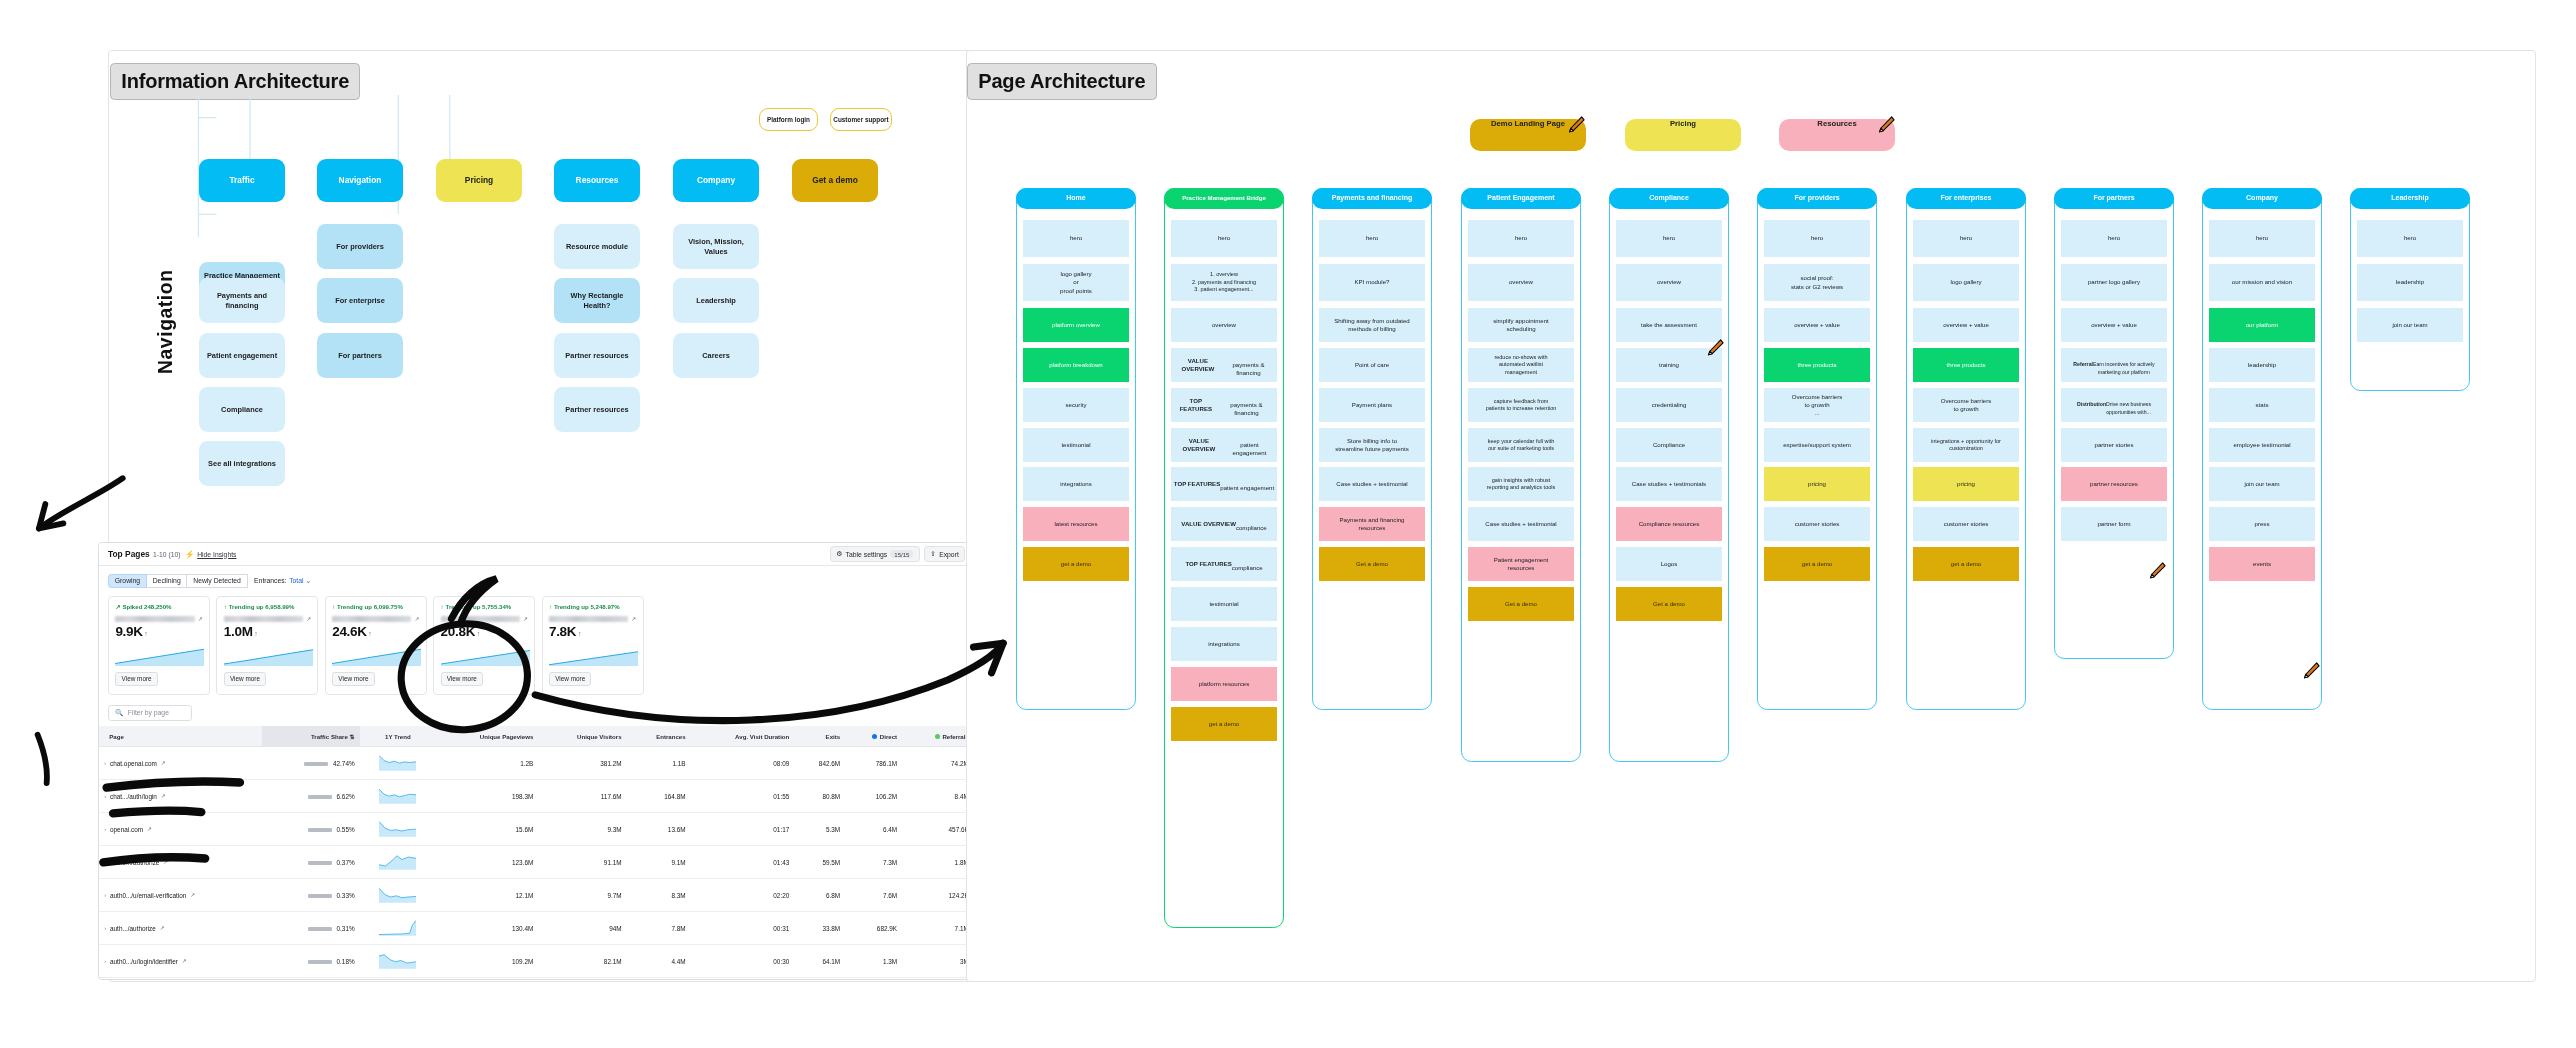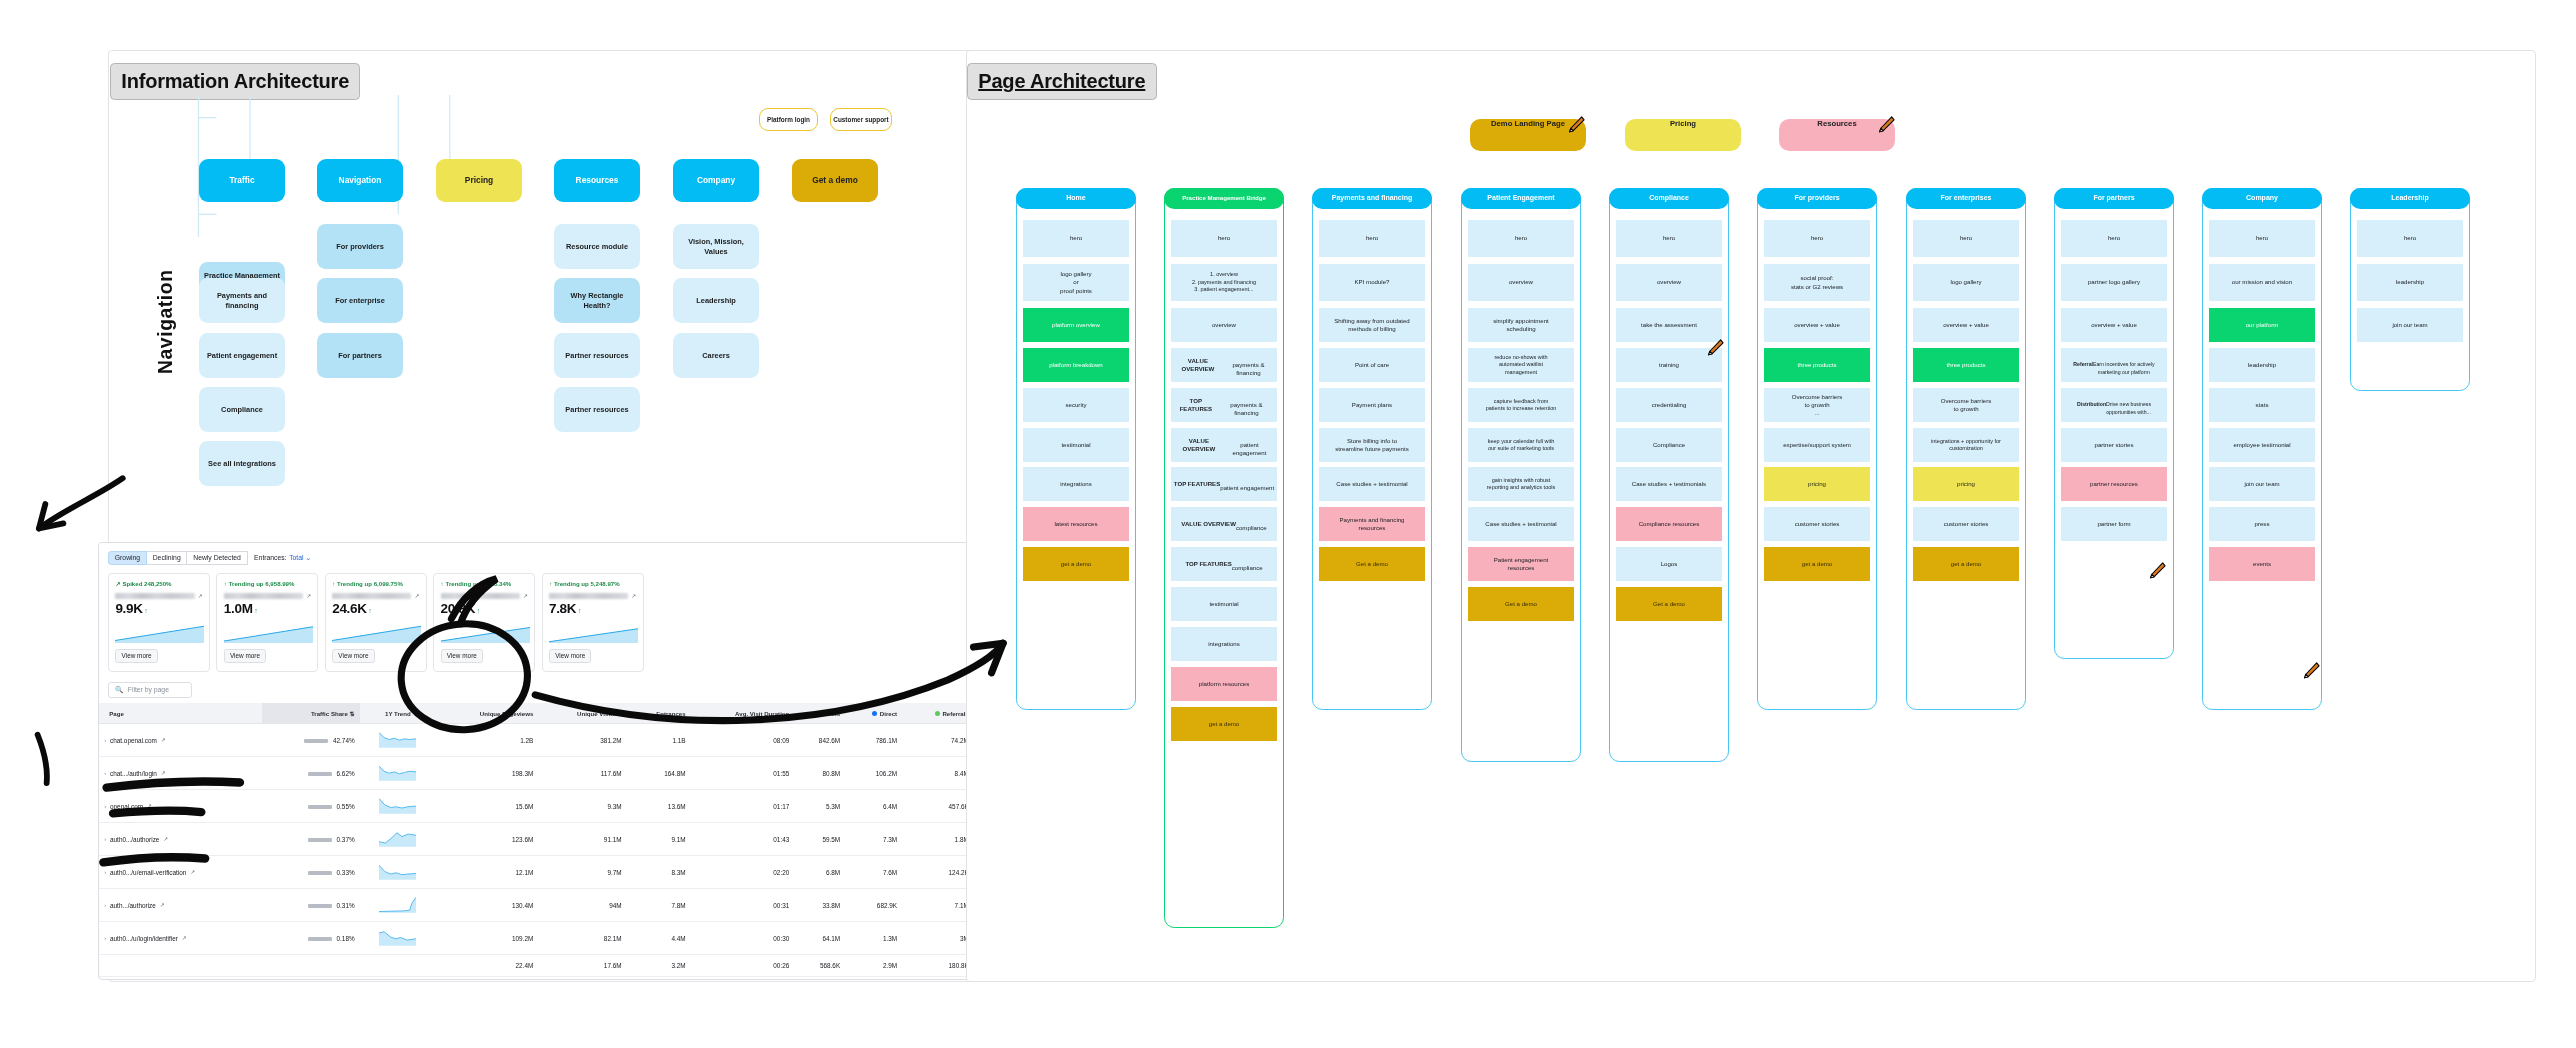--- a/index.html
+++ b/index.html
@@ -258,20 +258,37 @@
   <div class="ia-child mid" style="left:554px; top:278px; width:86px; height:45px;">Why Rectangle Health?</div>
   <div class="ia-child" style="left:554px; top:333px; width:86px; height:45px;">Partner resources</div>
   <div class="ia-child" style="left:554px; top:387px; width:86px; height:45px;">Partner resources</div>
 
   <div class="ia-child" style="left:673px; top:224px; width:86px; height:45px;">Vision, Mission, Values</div>
   <div class="ia-child" style="left:673px; top:278px; width:86px; height:45px;">Leadership</div>
   <div class="ia-child" style="left:673px; top:333px; width:86px; height:45px;">Careers</div>
 
   <div class="analytics" style="left:98px; top:542px; width:877px; height:438px;">
 
+    <div class="an-header">
+      <span class="an-title">Top Pages</span>
+      <span class="an-range">1-10 (10)</span>
+      <span class="an-bolt">⚡</span>
+      <span class="an-hide">Hide Insights</span>
+      <div class="an-head-right">
+        <div class="an-btn">
+          <span>⚙</span>
+          <span>Table settings</span>
+          <span class="an-chip">15/15</span>
+        </div>
+        <div class="an-btn">
+          <span>⇪</span>
+          <span>Export</span>
+        </div>
+      </div>
+    </div>
 
     <div class="an-body">
       <div class="seg-row">
         <div class="seg">Growing</div>
         <div class="seg seg-mid">Declining</div>
         <div class="seg">Newly Detected</div>
         <span class="ent-label">Entrances:</span>
         <span class="ent-value">
           <span>Total</span>
           <span>⌄</span>
@@ -585,21 +602,21 @@
           <td>568.6K</td>
           <td>2.9M</td>
           <td>180.8K</td>
         </tr>
 
       </tbody>
     </table>
   </div>
 
   <div class="section-frame" style="left:966px; top:50px; width:1570px; height:932px;"></div>
-  <div class="section-title" style="left:967px; top:63px;text-decoration:underline;">Page Architecture</div>
+  <div class="section-title" style="left:967px; top:63px;">Page Architecture</div>
 
   <div class="pa-chip" style="left:1470px; top:119px; width:116px; height:32px; background:#dbab07;">
     <span>Demo Landing Page</span>
   </div>
   <svg class="pencil" style="left:1566px; top:115px;" viewBox="0 0 32 32">
     <path d="M26 3 L30 8 L12 26 L6 28 L8 22 Z" fill="#d9781f" stroke="#000" stroke-width="1.7" stroke-linejoin="round"></path>
     <path d="M6 28 L8 22 L12 26 Z" fill="#fff" stroke="#000" stroke-width="1.7" stroke-linejoin="round"></path>
   </svg>
 
   <div class="pa-chip" style="left:1625px; top:119px; width:116px; height:32px; background:#eee352;">

